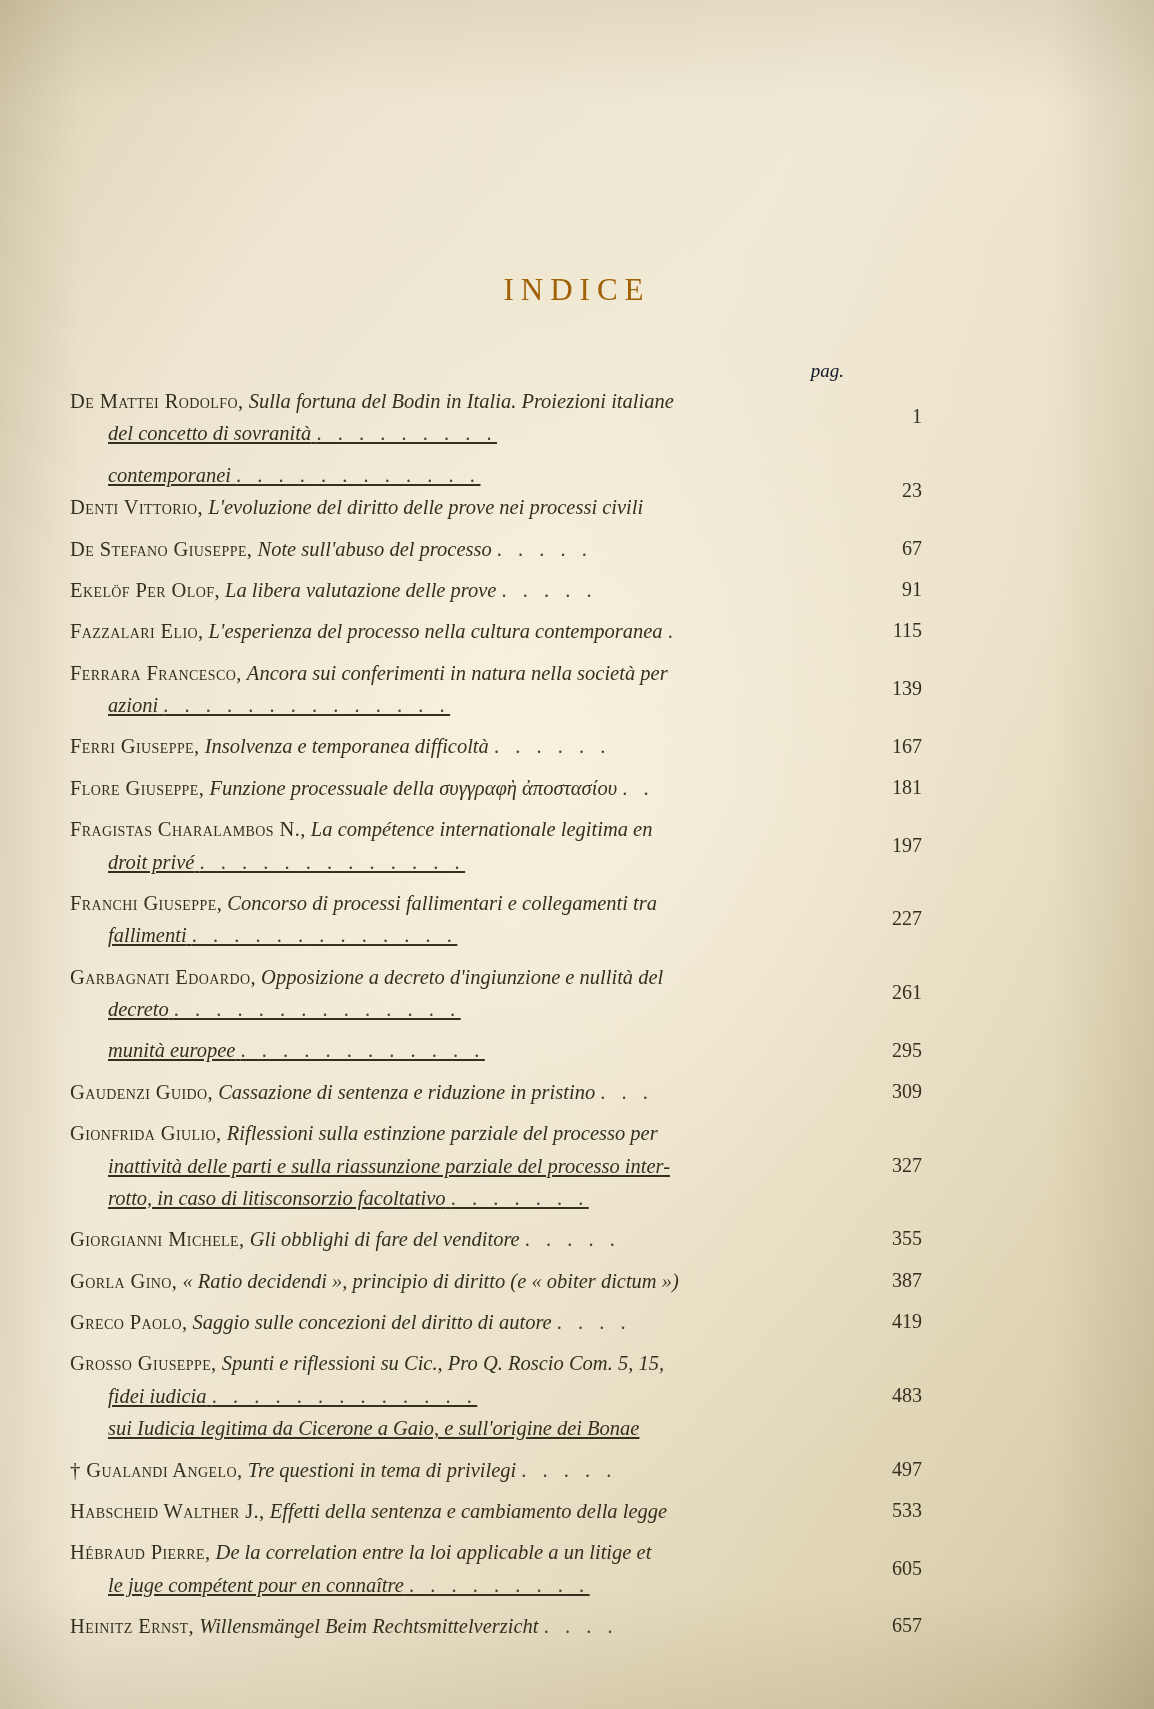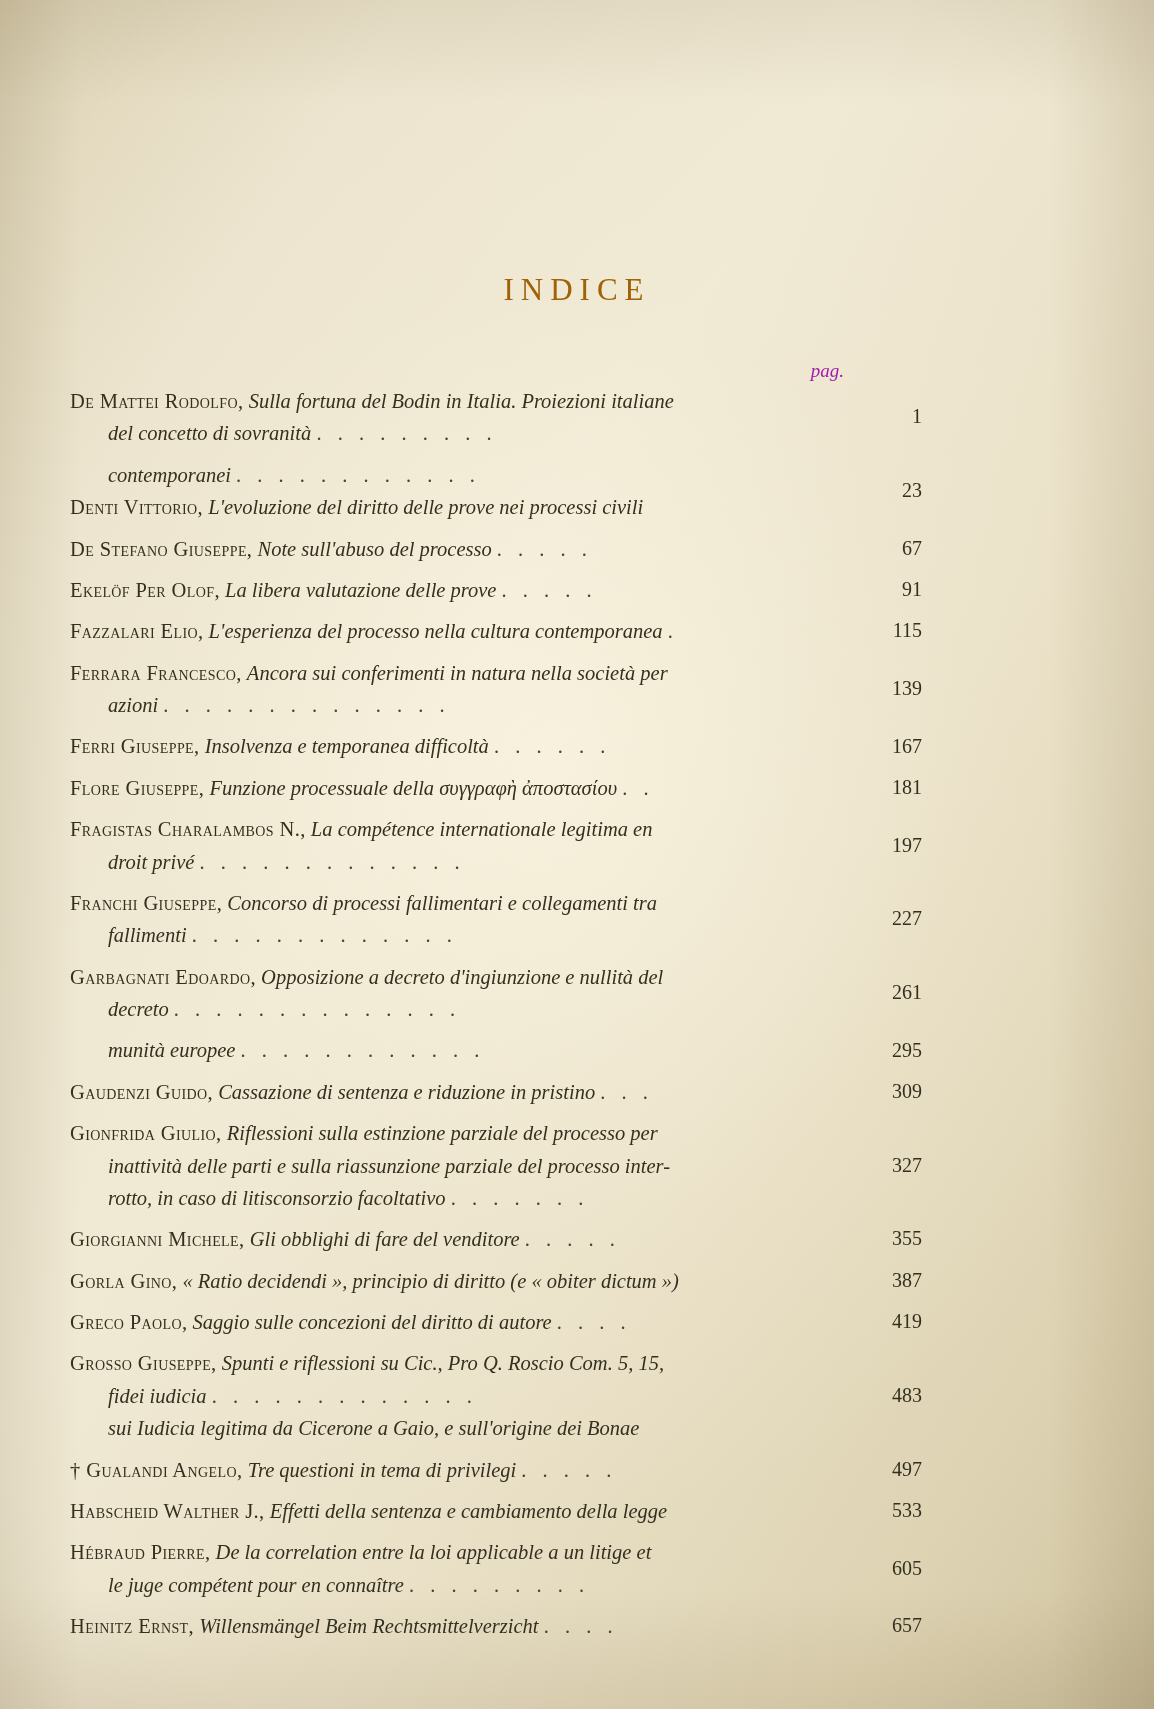--- a/index.html
+++ b/index.html
@@ -62,21 +62,21 @@
     color: #a16207;
     font-family: "Liberation Serif", serif;
   }
 
   .pag-label {
     position: absolute;
     top: 360px;
     right: 310px;
     font-size: 19px;
     font-style: italic;
-    color: #a21caf;
+    color: #0f172a;
   }
 
   .toc {
     position: absolute;
     top: 385px;
     left: 70px;
     width: 852px;
   }
 
   .entry {
@@ -110,21 +110,21 @@
   .it {
     font-style: italic;
   }
   .dots {
     letter-spacing: 5.5px;
     color: #4a4430;
     font-style: normal;
   }
 
   .line { display: block; }
-  .indent { padding-left: 38px; }
+  .indent { padding-left: 38px; text-decoration: underline; }
 
   
   .content { text-rendering: optimizeLegibility; }
 </style>
 </head>
 <body>
 
 <div class="page"></div>
 
 <div class="content">

